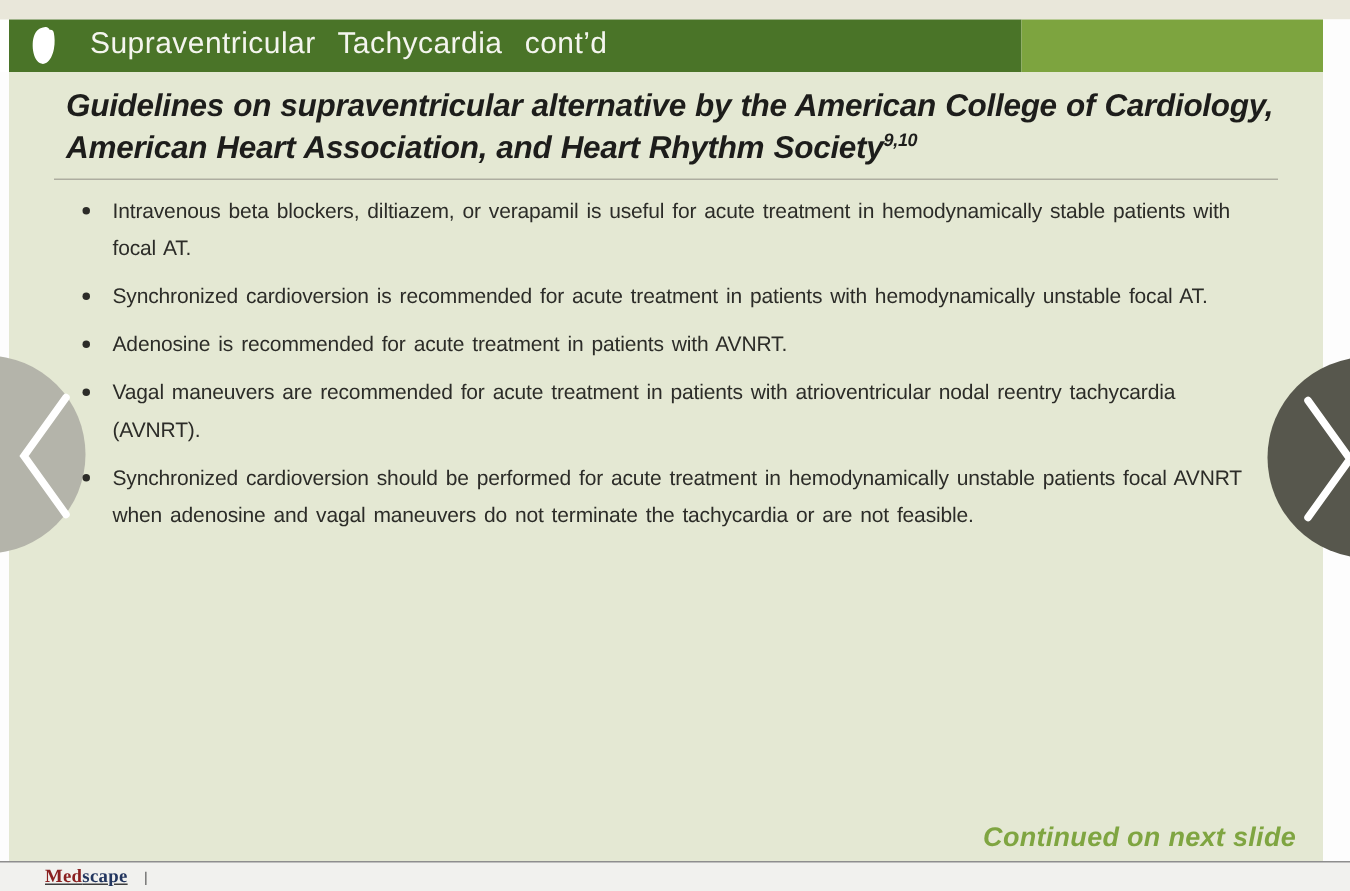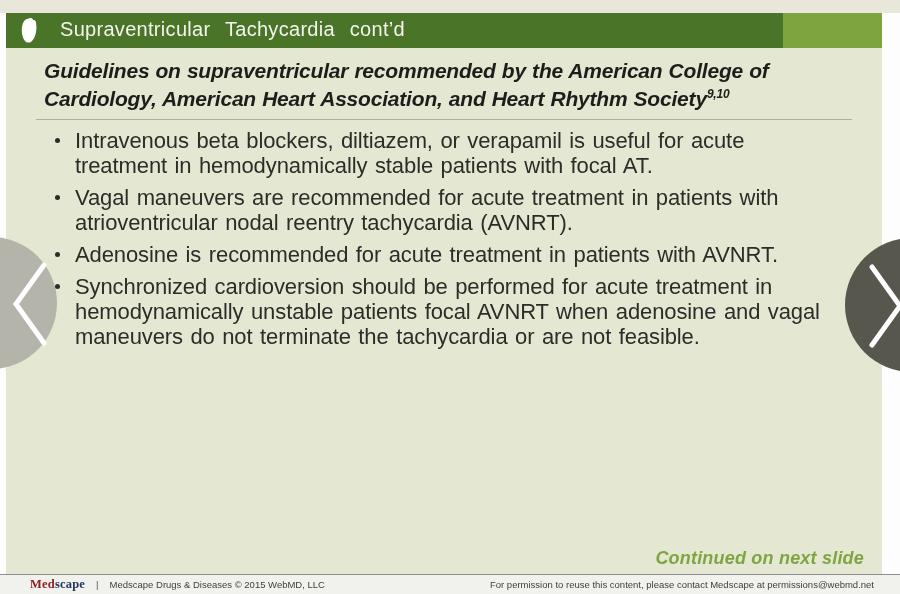--- a/index.html
+++ b/index.html
@@ -7,21 +7,21 @@
   .page {
     position:relative; width:900px; height:594px; background:#ffffff;
     overflow:hidden; font-family:"Liberation Sans", sans-serif;
   }
   .top-strip { position:absolute; top:0; left:0; width:900px; height:13px; background:#e9e7da; }
   .right-margin { position:absolute; top:13px; left:882px; width:18px; height:562px; background:#fdfdfd; }
   .left-margin { position:absolute; top:48px; left:0; width:6px; height:527px; background:#fdfdfd; }
 
   .header-bar { position:absolute; top:13px; left:6px; width:876px; height:35px; display:flex; }
   .header-left {
-    background:#4a7428; width:777px; height:100%;
+    background:#4a7428; width:675px; height:100%;
     display:flex; align-items:center;
   }
   .header-right { background:#7da43f; flex:1; height:100%; }
   .heart-icon { margin:0 18px 0 13px; display:flex; align-items:center; }
   .header-title {
     color:#f4f5ee; font-size:20px; word-spacing:9px; letter-spacing:0.3px;
     white-space:nowrap; padding-bottom:2px;
   }
 
   .slide-body { position:absolute; top:48px; left:6px; width:876px; height:527px; background:#e4e8d3; }
@@ -32,21 +32,21 @@
     color:#1d1d1b; letter-spacing:-0.2px; word-spacing:0.5px; z-index:2;
   }
   .slide-title sup { font-size:12px; line-height:0; }
   .title-divider { position:absolute; top:71px; left:30px; width:816px; height:1px; background:#adada0; }
 
   .bullet-list {
     position:absolute; top:80px; left:40px; width:795px; list-style:none; z-index:2;
   }
   .bullet-list li {
     display:flex; align-items:flex-start;
-    font-size:22px; line-height:25px; color:#2c2c28;
+    font-size:14px; line-height:25px; color:#2c2c28;
     letter-spacing:-0.1px; word-spacing:1.5px; margin-bottom:7px;
   }
   .bullet-dot {
     flex-shrink:0; width:5px; height:5px; border-radius:50%;
     background:#2c2c28; margin:10px 15px 0 9px;
   }
   .bullet-text { max-width:755px; }
 
   .continued-note {
     position:absolute; right:18px; bottom:6px; z-index:2;
@@ -62,21 +62,21 @@
   .nav-prev svg { position:absolute; left:86px; top:23px; }
   .nav-next {
     position:absolute; left:845px; top:238px; width:134px; height:134px;
     border-radius:50%; background:#57574d; z-index:1; border:none; cursor:pointer;
   }
   .nav-next svg { position:absolute; left:22px; top:24px; }
 
   .footer {
     position:absolute; bottom:0; left:0; width:900px; height:20px;
     background:#f1f1ee; border-top:1px solid #8e8e8e;
-    display:flex; align-items:center; font-size:9.5px; color:#3e3e3e;
+    display:flex; align-items:center; font-size:9.5px; color:#3e3e3e;text-decoration:underline;
   }
   .footer-left { margin-left:30px; display:flex; align-items:baseline; gap:11px; white-space:nowrap; }
   .medscape-logo { font-family:"Liberation Serif", serif; font-size:12.5px; font-weight:bold; letter-spacing:0.2px; }
   .logo-med { color:#8a2020; }
   .logo-scape { color:#23365f; }
   .footer-sep { color:#555; }
   .footer-right { margin-left:auto; margin-right:26px; white-space:nowrap; }
 </style>
 </head>
 <body>
@@ -93,43 +93,47 @@
           <path fill="#ffffff" d="M10.5,1.2 C12,0.4 13.6,1.4 14.2,3.0 C15.4,2.6 16.6,3.4 16.9,5.0 C17.4,7.6 17.8,11.5 16.9,15.8 C16.1,19.8 14.4,23.3 12.0,24.9 C9.8,26.3 7.3,25.6 5.6,23.4 C3.6,20.8 2.6,16.4 2.8,12.0 C3.0,7.8 4.4,4.2 6.6,2.6 C7.9,1.6 9.3,1.5 10.5,1.2 Z"></path>
         </svg>
       </span>
       <span class="header-title">Supraventricular Tachycardia cont’d</span>
     </div>
     <div class="header-right"></div>
   </div>
 
   <div class="slide-body">
     <div class="slide-title">
-      <span>Guidelines on supraventricular recommended by the American College of</span>
+      <span>Guidelines on supraventricular alternative by the American College of</span>
       <span>Cardiology, American Heart Association, and Heart Rhythm Society</span><sup>9,10</sup>
     </div>
     <div class="title-divider"></div>
 
     <ul class="bullet-list">
 
         <li>
           <span class="bullet-dot"></span>
           <span class="bullet-text">Intravenous beta blockers, diltiazem, or verapamil is useful for acute treatment in hemodynamically stable patients with focal AT.</span>
         </li>
 
+        <li>
+          <span class="bullet-dot"></span>
+          <span class="bullet-text">Synchronized cardioversion is recommended for acute treatment in patients with hemodynamically unstable focal AT.</span>
+        </li>
 
 
 
         <li>
           <span class="bullet-dot"></span>
-          <span class="bullet-text">Vagal maneuvers are recommended for acute treatment in patients with atrioventricular nodal reentry tachycardia (AVNRT).</span>
+          <span class="bullet-text">Adenosine is recommended for acute treatment in patients with AVNRT.</span>
         </li>
 
         <li>
           <span class="bullet-dot"></span>
-          <span class="bullet-text">Adenosine is recommended for acute treatment in patients with AVNRT.</span>
+          <span class="bullet-text">Vagal maneuvers are recommended for acute treatment in patients with atrioventricular nodal reentry tachycardia (AVNRT).</span>
         </li>
 
         <li>
           <span class="bullet-dot"></span>
           <span class="bullet-text">Synchronized cardioversion should be performed for acute treatment in hemodynamically unstable patients focal AVNRT when adenosine and vagal maneuvers do not terminate the tachycardia or are not feasible.</span>
         </li>
       </ul>
 
     <div class="continued-note">Continued on next slide</div>
   </div>
@@ -146,17 +150,15 @@
       <svg width="38" height="88" viewBox="0 0 38 88" style="position:absolute;left:22px;top:24px;">
         <polyline points="5,5 33,44 5,83" fill="none" stroke="#ffffff" stroke-width="5" stroke-linecap="round" stroke-linejoin="miter"></polyline>
       </svg>
     </span>
   </button>
 
   <div class="footer">
     <div class="footer-left">
       <span class="medscape-logo"><span class="logo-med">Med</span><span class="logo-scape">scape</span></span>
       <span class="footer-sep">|</span>
-      <span>Medscape Drugs &amp; Diseases © 2015 WebMD, LLC</span>
     </div>
-    <div class="footer-right">For permission to reuse this content, please contact Medscape at permissions@webmd.net</div>
   </div>
 </div>
 
 </body></html>

